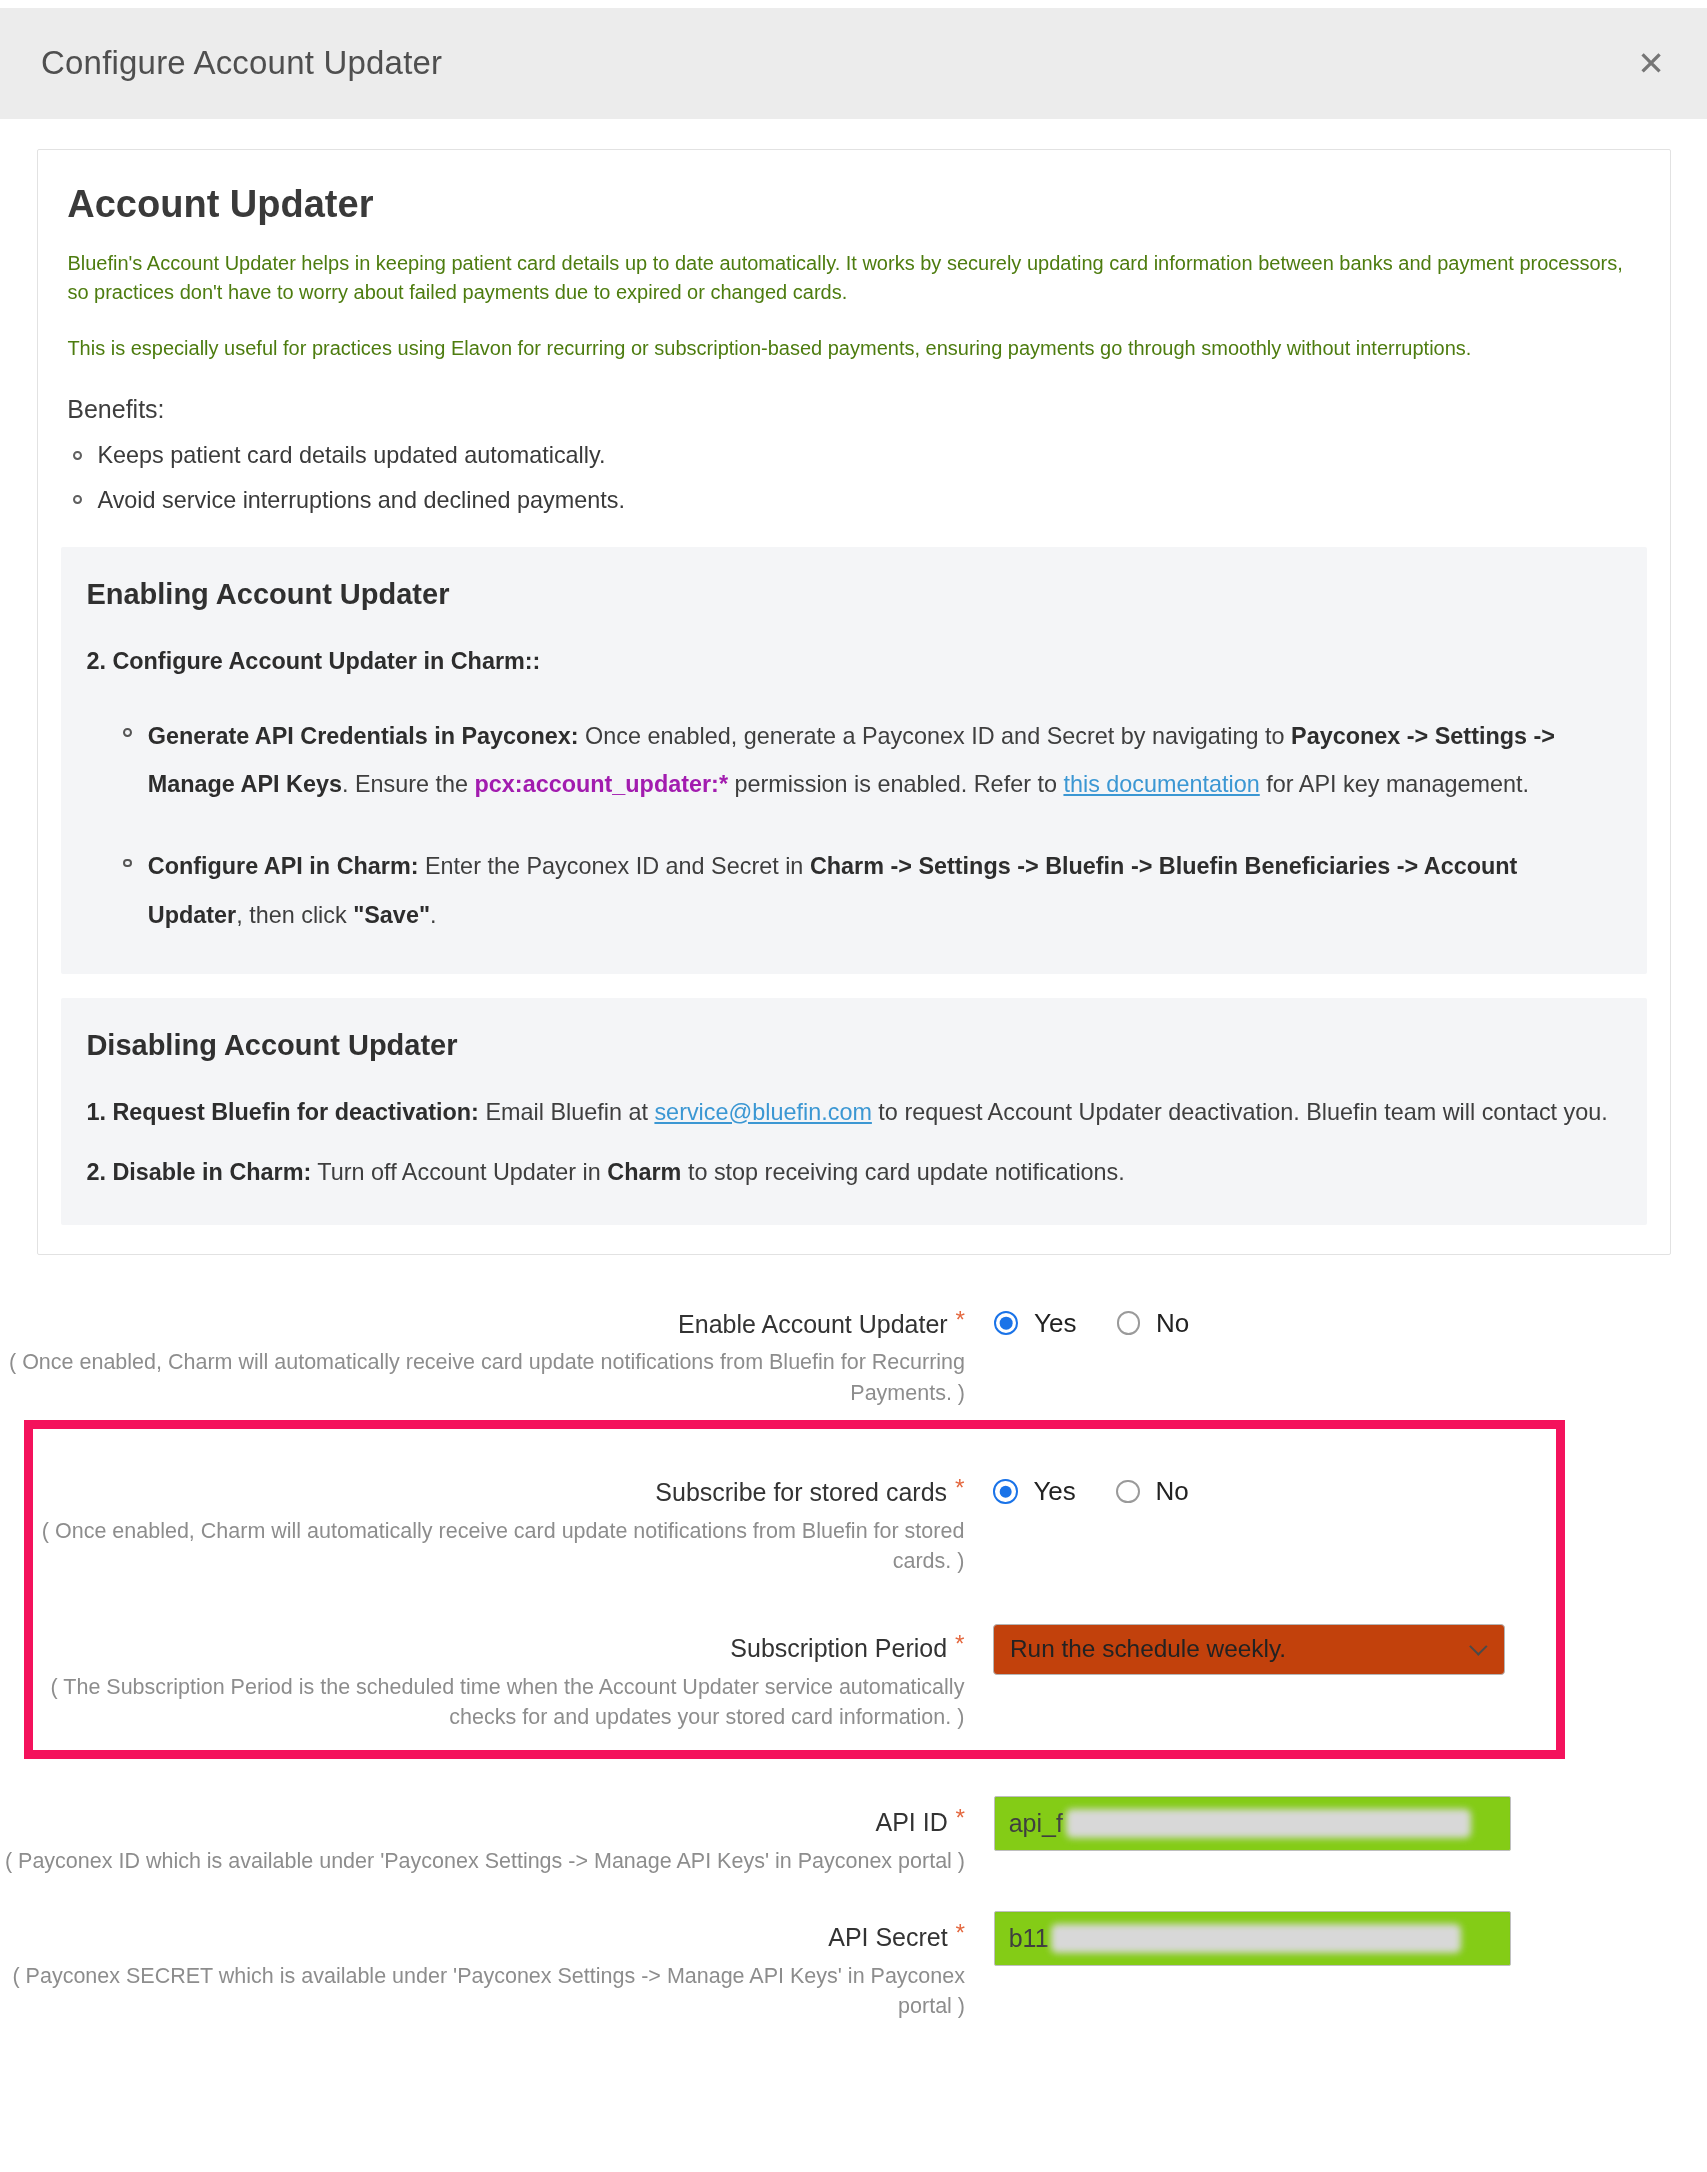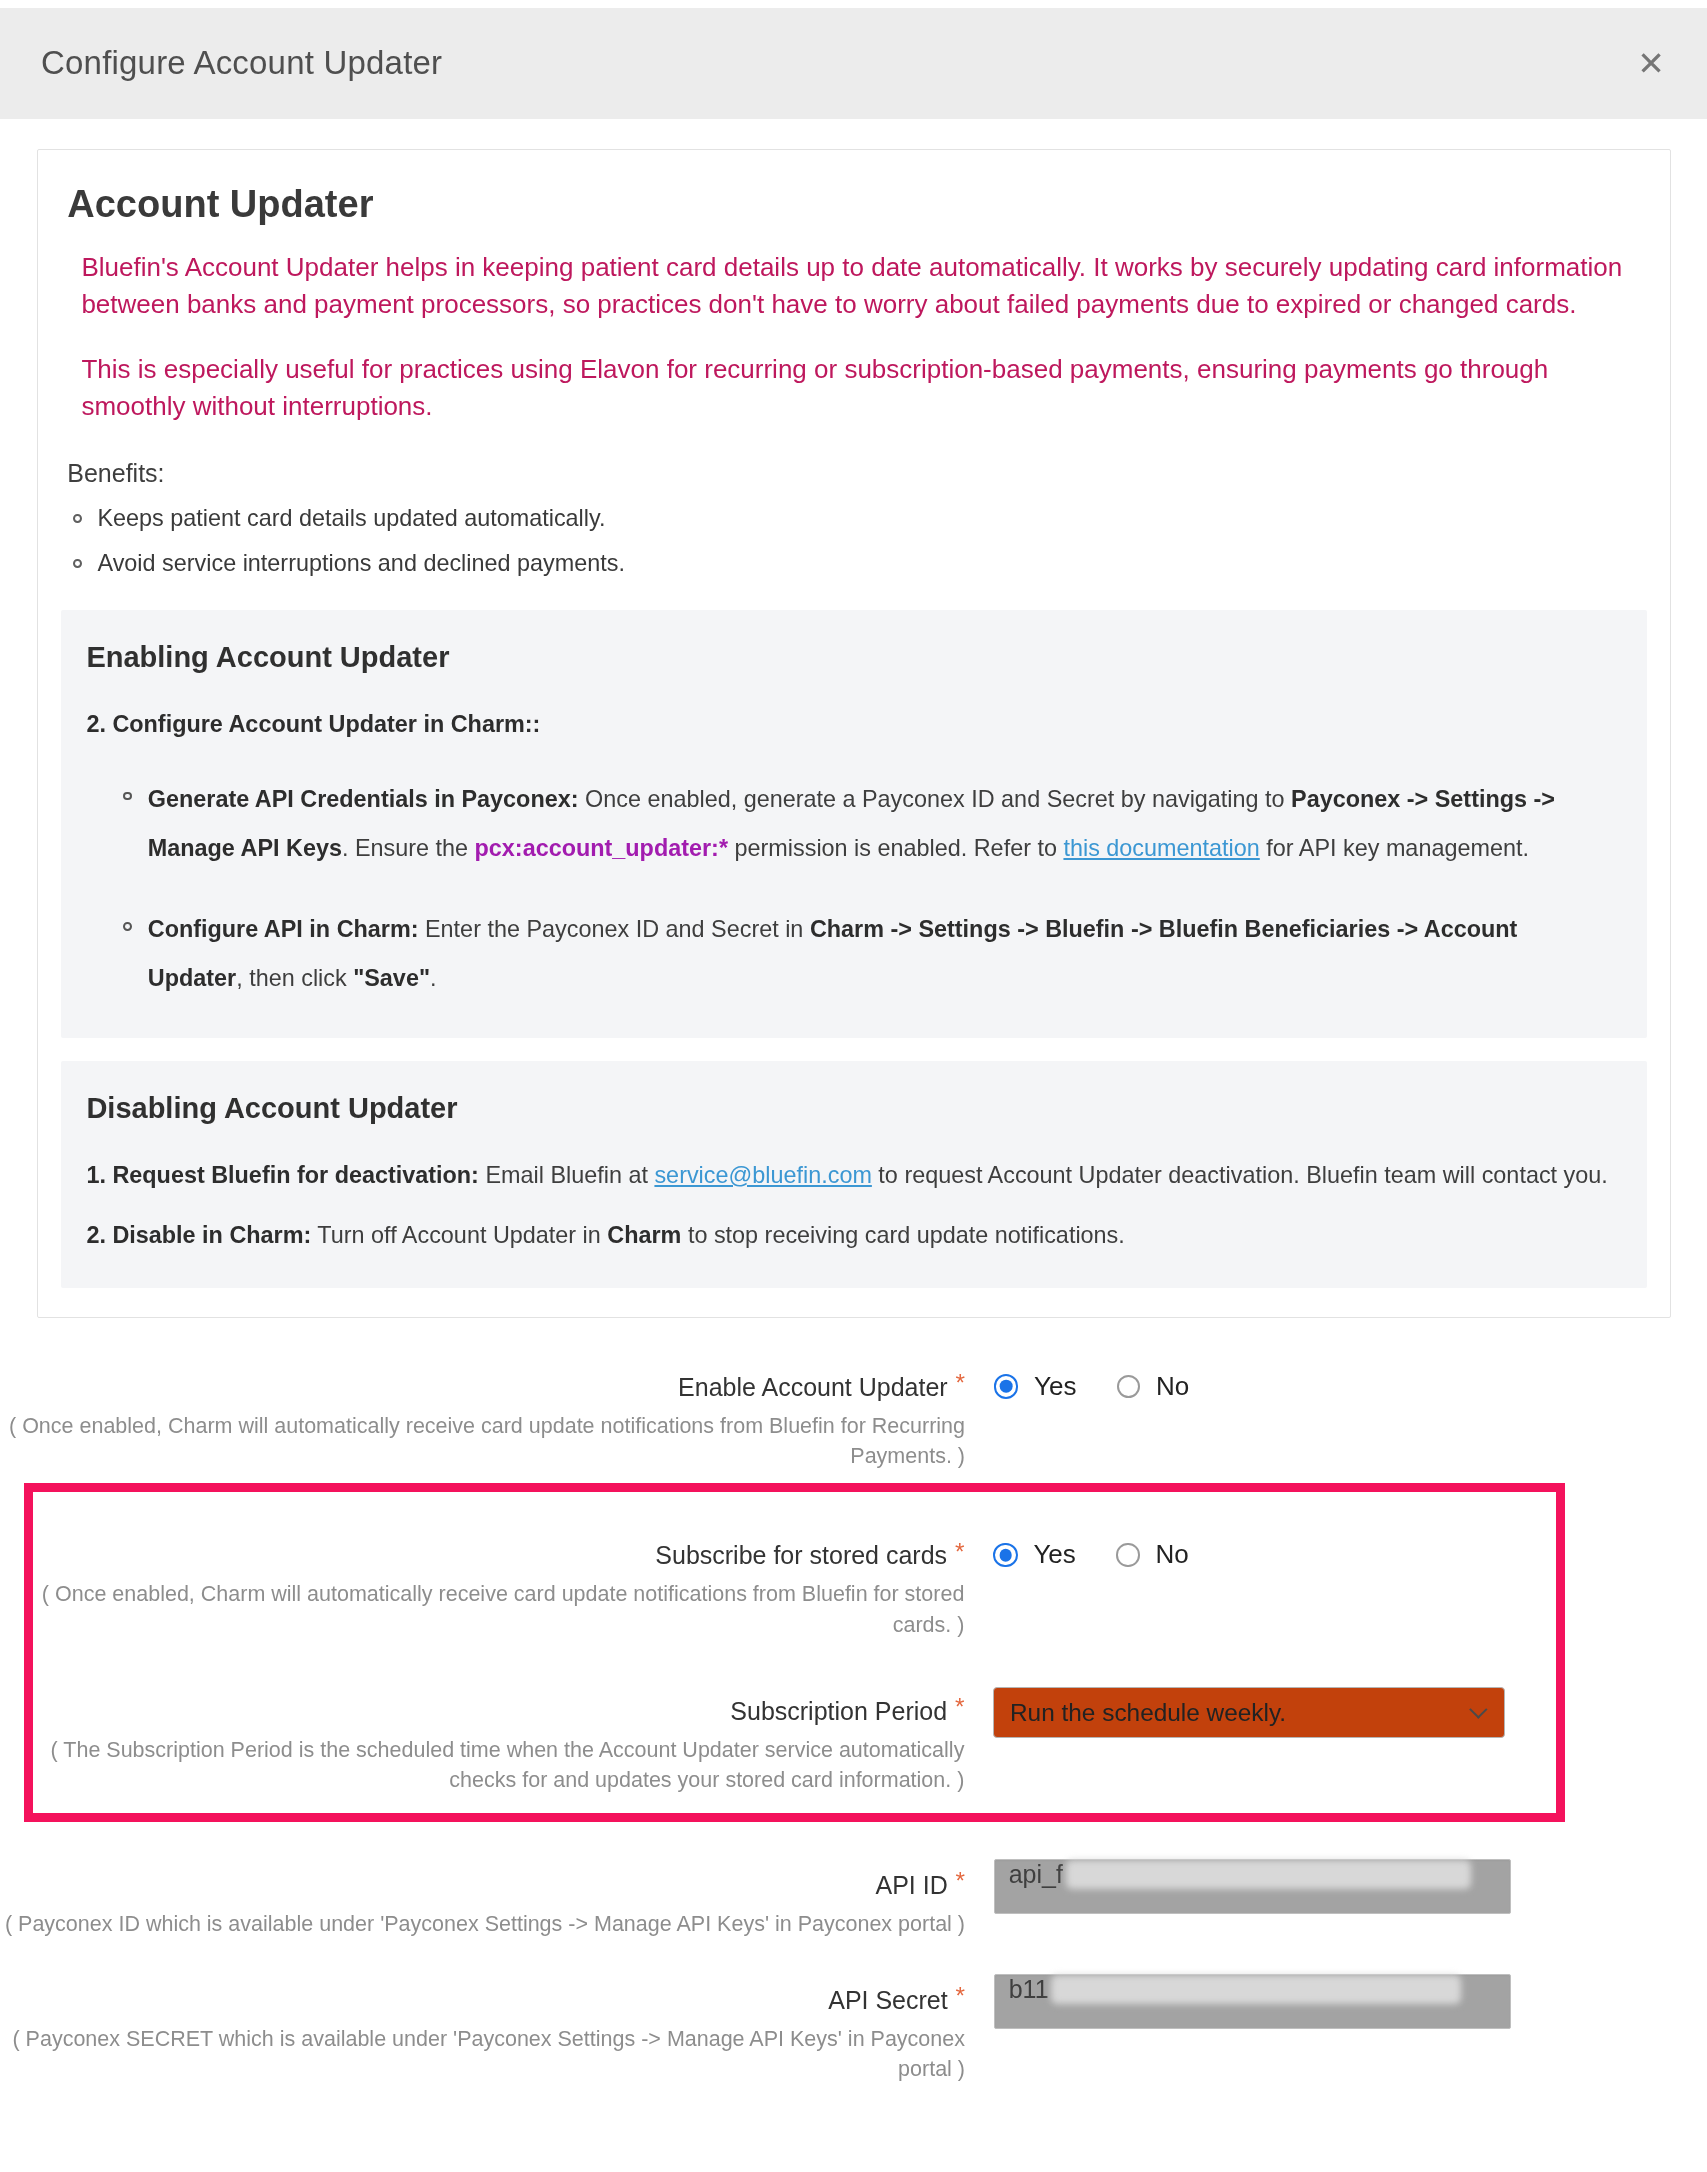--- a/index.html
+++ b/index.html
@@ -23,21 +23,21 @@
 
   
   .card {
     margin:30px 37px 0 37px;
     border:1px solid #e2e2e2;
     border-radius:2px;
     background:#fff;
     padding:25px 23.4px 29px 23.4px;
   }
   .card h1 { font-size:38px; font-weight:600; color:#3a3a3a; margin:7.8px 0 23.4px 5.9px; }
-  .card p { font-size:26px; line-height:1.44; color:#be185d; margin:0 0 27px 20px; }
+  .card p { font-size:20px; line-height:1.44; color:#4d7c0f; margin:0 0 27px 6px; }
   .benefits-title { font-size:25px; color:#3e3e3e; margin:33px 0 17.6px 5.9px; }
   .bullet-row { display:flex; align-items:flex-start; margin:0 0 17.6px 11.7px; font-size:23.4px; color:#3a3a3a; }
   .circle-bullet {
     flex:0 0 auto;
     width:8.8px; height:8.8px; border:2px solid #5f5f5f; border-radius:50%;
     margin:8.8px 15.6px 0 0; background:transparent;
   }
   
   .gray-box {
     background:#f4f5f7;
@@ -93,23 +93,23 @@
     padding:0 19.5px 0 15.6px; cursor:pointer;
   }
   .select-value { font-size:24.4px; color:#222; }
   .chevron {
     width:12.7px; height:12.7px;
     border-right:2px solid #4a4a4a; border-bottom:2px solid #4a4a4a;
     transform:rotate(45deg); margin-top:-5.9px;
   }
 
   .text-input {
-    width:517px; height:55px; background:#a3a3a3;
+    width:517px; height:55px; background:#84cc16;
     border:1px solid #bfbfbf; border-radius:2px;
-    display:flex; align-items:flex-start; padding:0 9.8px 0 13.7px;
+    display:flex; align-items:center; padding:0 9.8px 0 13.7px;
     box-shadow:inset 0 1px 2px rgba(0,0,0,.04);
   }
   .input-value { font-size:25px; color:#3f3f3f; white-space:pre; }
   .blur-bar {
     display:inline-block; height:29px; background:#d8d8d8;
     border-radius:5.9px; filter:blur(3.9px); margin-left:2.9px;
   }
   .blur-id { width:405px; } .blur-secret { width:410px; }
 
   .row-enable { margin-bottom:0; }

